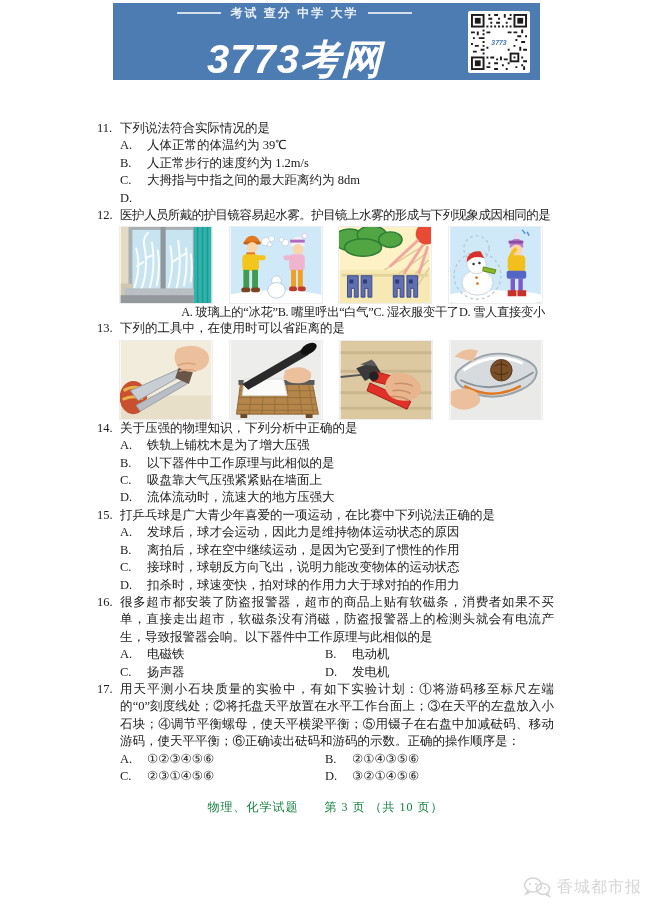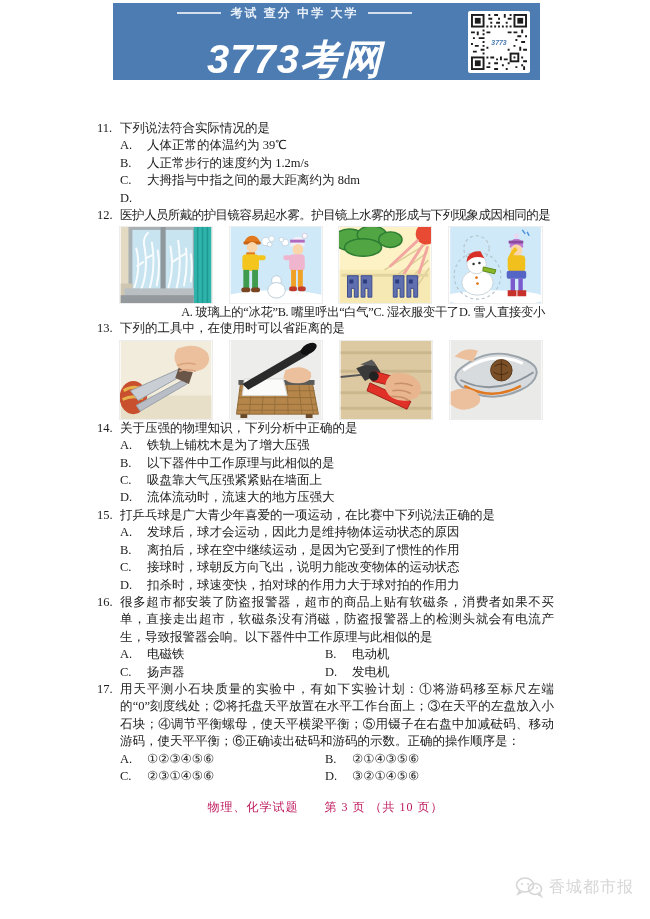--- a/index.html
+++ b/index.html
@@ -39,24 +39,24 @@
   .opt { display:flex; }
   .opt .olabel { flex:none; width:27px; }
   .opts2col { display:grid; grid-template-columns:205px auto; }
   .imgrow { display:flex; justify-content:space-between; margin:2px 0 0 22px; width:424px; }
   .imgrow svg { display:block; border:1px solid rgba(0,0,0,.07); }
   .imglabels { display:flex; justify-content:flex-end; margin-left:20px; width:428px;
                font-size:12.3px; line-height:16px; white-space:nowrap; letter-spacing:-0.3px; }
   .imglabels.centered span { width:96px; text-align:center; }
   .q13 { }
   
-  .footer { text-align:center; margin-top:14px; font-size:12px; color:#be185d; letter-spacing:1px; }
+  .footer { text-align:center; margin-top:14px; font-size:12px; color:#15803d; letter-spacing:1px; }
   
   .watermark {
-    position:absolute; right:16px; top:876px; display:flex; align-items:center; gap:6px;
+    position:absolute; right:8px; top:876px; display:flex; align-items:center; gap:6px;
     color:#d6d6d6; font-size:16px; letter-spacing:1px;
     font-family:"Liberation Sans", sans-serif;
   }
 </style>
 </head>
 <body>
 
 <div class="banner">
   <div class="banner-main">
     <div class="tagline-row">

